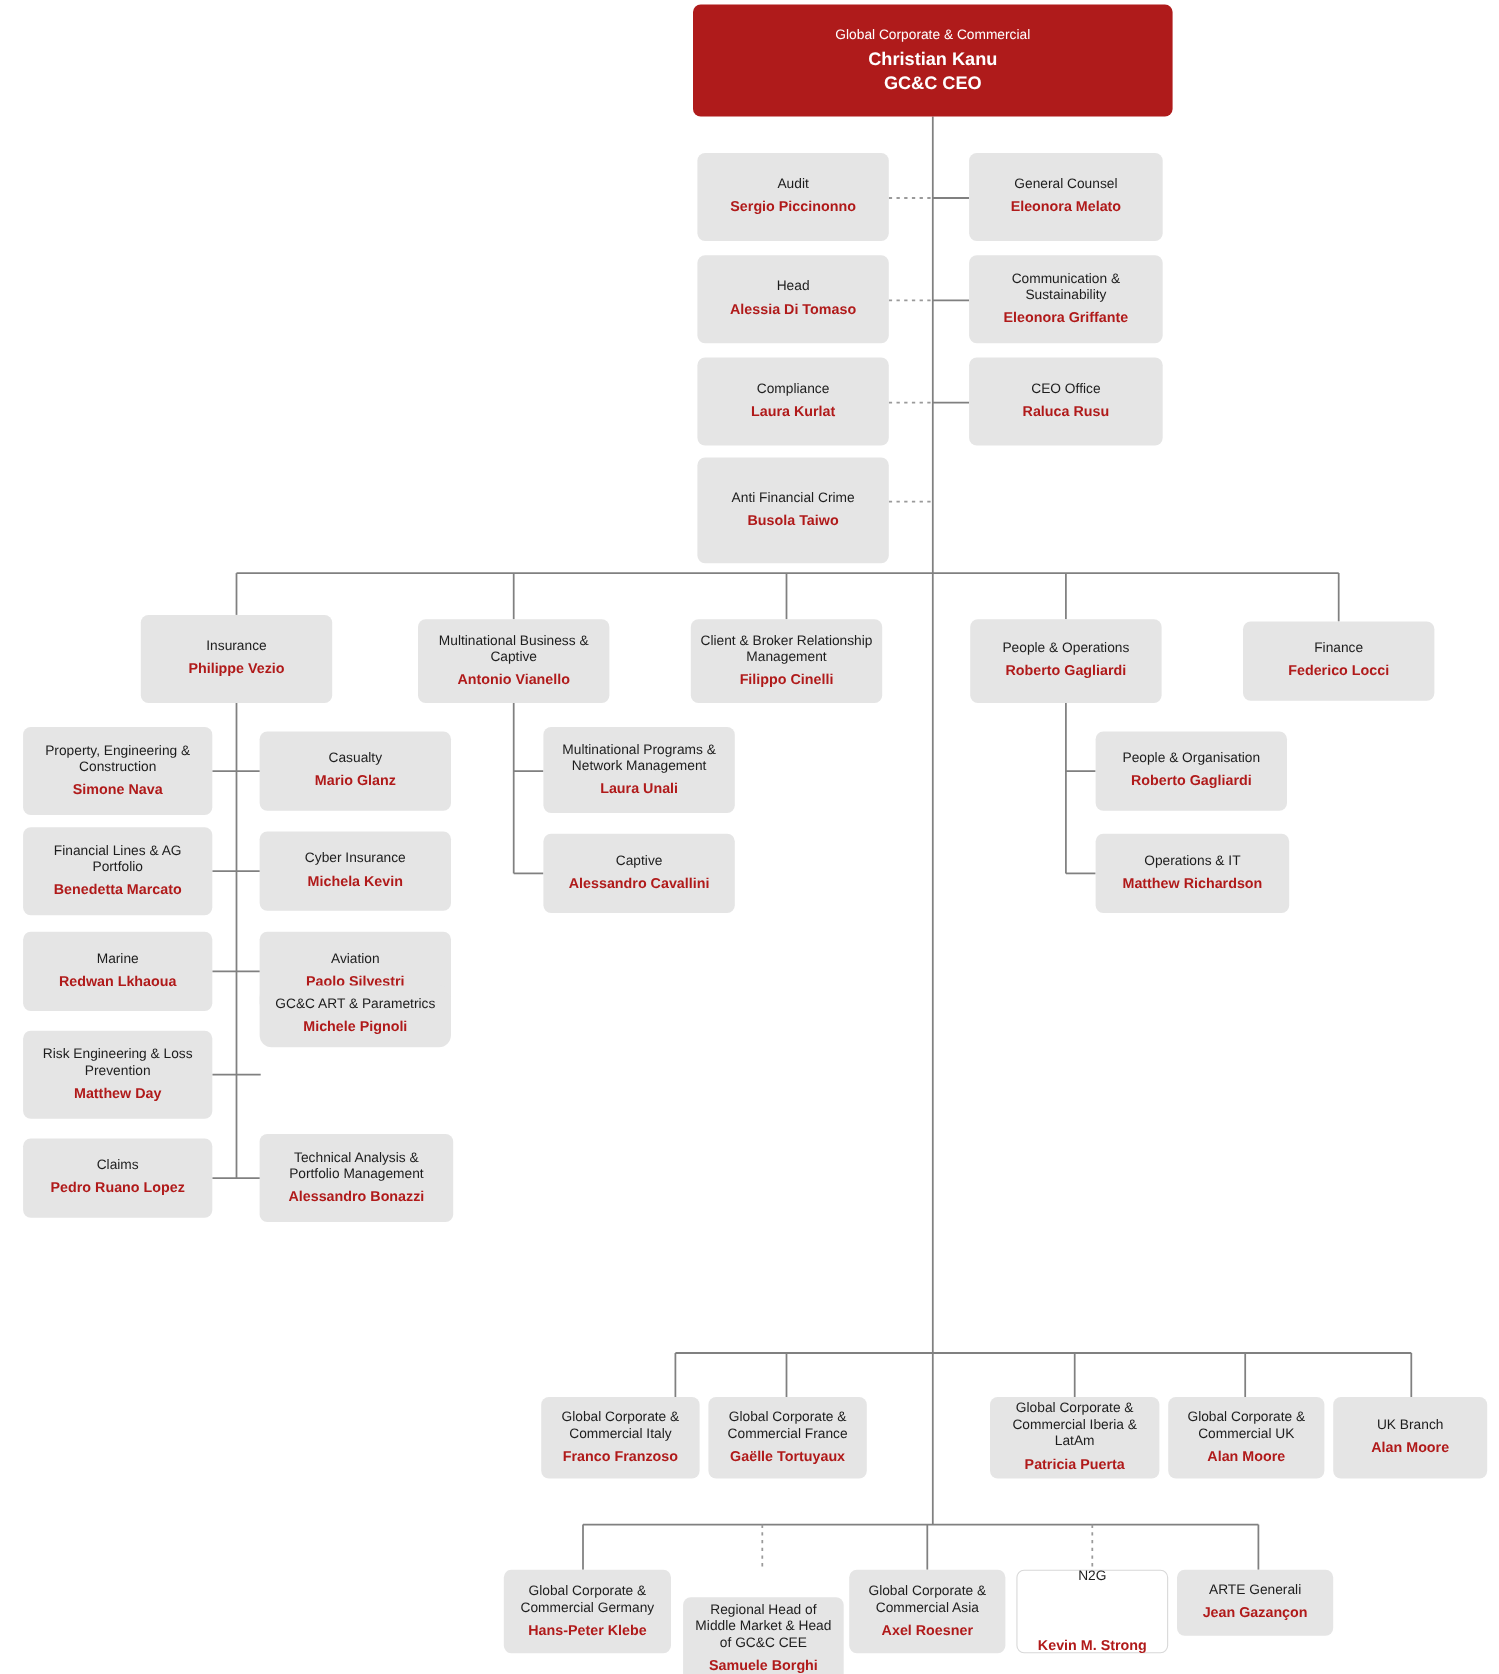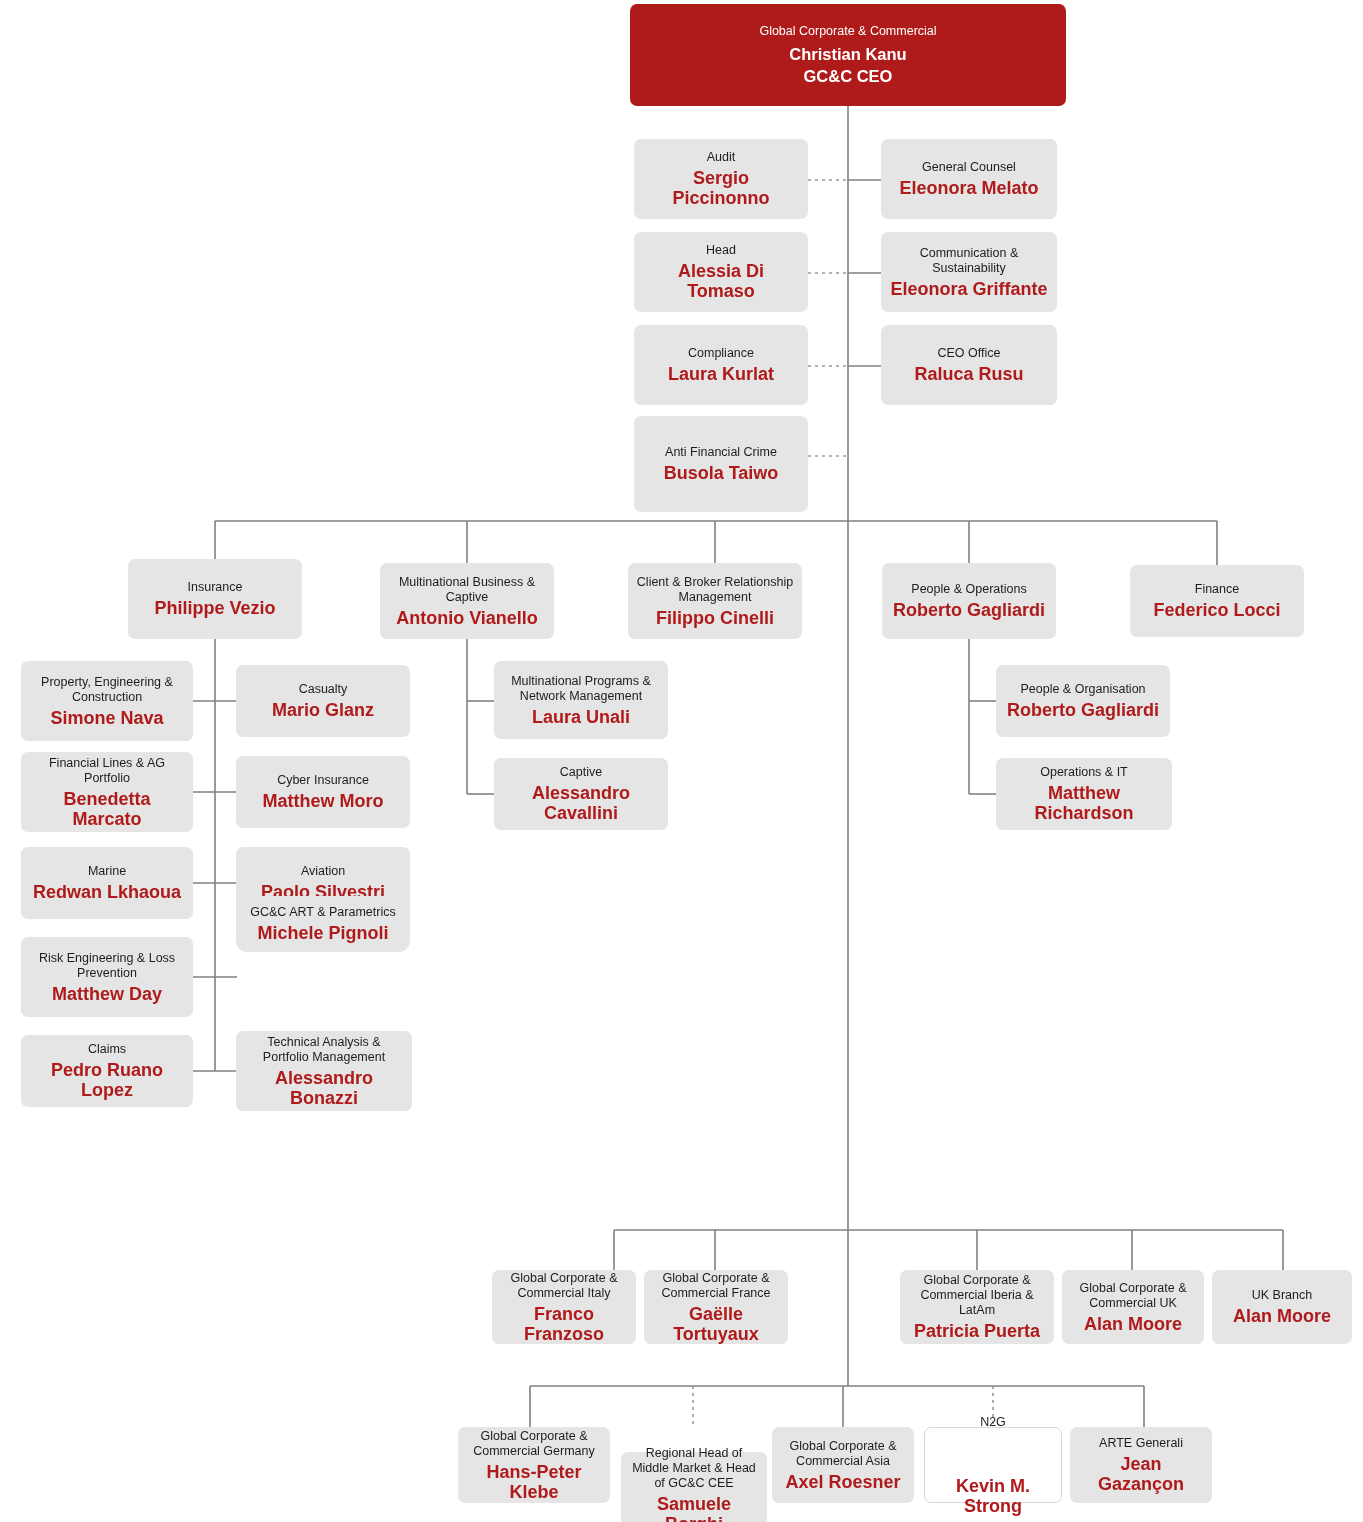--- a/index.html
+++ b/index.html
@@ -32,21 +32,21 @@
     padding: 12px 8px;
     z-index: 2;
   }
   .node .title {
     font-size: 12.5px;
     line-height: 15px;
     color: #1d1d1d;
     font-weight: 400;
   }
   .node .person {
-    font-size: 18px;
+    font-size: 13px;
     line-height: 20px;
     color: #b01a1a;
     font-weight: bold;
     margin-top: 3px;
   }
   .node.root {
     background: #af1b1b;
   }
   .node.root .title {
     color: #ffffff;
@@ -196,21 +196,21 @@
     <div class="title">Casualty</div>
     <div class="person">Mario Glanz</div>
   </div>
 
   <div class="node" style="left:21px; top:752px; width:172px; height:80px;">
     <div class="title">Financial Lines &amp; AG Portfolio</div>
     <div class="person">Benedetta Marcato</div>
   </div>
   <div class="node" style="left:236px; top:756px; width:174px; height:72px;">
     <div class="title">Cyber Insurance</div>
-    <div class="person">Matthew Moro</div>
+    <div class="person">Michela Kevin</div>
   </div>
 
   <div class="node" style="left:21px; top:847px; width:172px; height:72px;">
     <div class="title">Marine</div>
     <div class="person">Redwan Lkhaoua</div>
   </div>
   <div class="node" style="left:236px; top:847px; width:174px; height:72px;">
     <div class="title">Aviation</div>
     <div class="person">Paolo Silvestri</div>
   </div>
@@ -281,18 +281,18 @@
     <div class="person">Samuele Borghi</div>
   </div>
   <div class="node" style="left:772px; top:1427px; width:142px; height:76px;">
     <div class="title">Global Corporate &amp; Commercial Asia</div>
     <div class="person">Axel Roesner</div>
   </div>
   <div class="node outline" style="left:924px; top:1427px; width:138px; height:76px;gap:43px;">
     <div class="title">N2G</div>
     <div class="person">Kevin M. Strong</div>
   </div>
-  <div class="node" style="left:1070px; top:1427px; width:142px; height:76px;">
+  <div class="node" style="left:1070px; top:1427px; width:142px; height:60px;">
     <div class="title">ARTE Generali</div>
     <div class="person">Jean Gazançon</div>
   </div>
 
 </div>
 
 </body></html>

